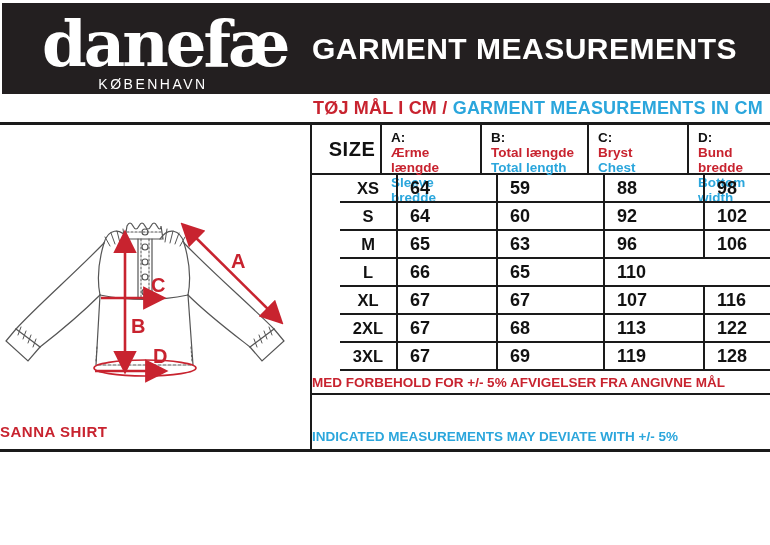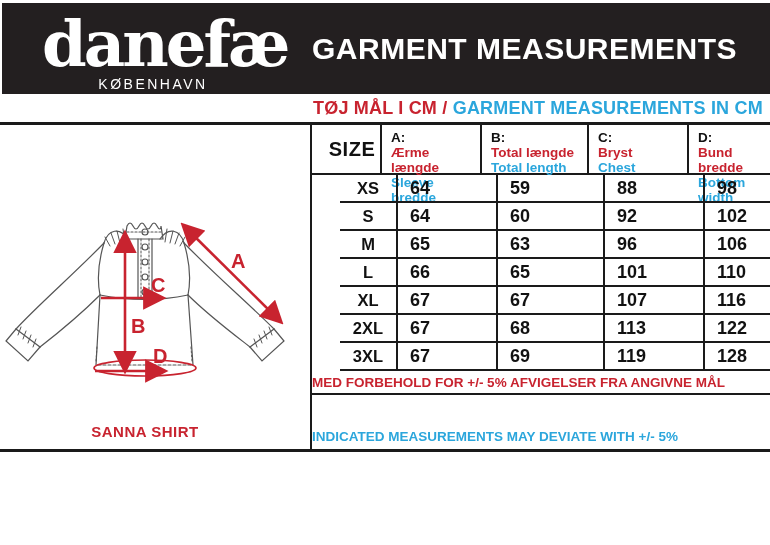--- a/index.html
+++ b/index.html
@@ -36,21 +36,21 @@
   
   .sheet{
     position:absolute;left:0;top:122px;width:770px;height:330px;
     border-top:3px solid #1a1a1a;border-bottom:3px solid #1a1a1a;
   }
   .figure-cell{
     position:absolute;left:0;top:0;width:312px;height:324px;
     border-right:2px solid #1a1a1a;
   }
   .caption{
-    position:absolute;left:0;bottom:9px;width:290px;text-align:center;
+    position:absolute;left:0;bottom:9px;width:290px;text-align:left;
     font-size:15px;font-weight:bold;letter-spacing:.5px;
   }
 
   
   .table-wrap{
     position:absolute;left:312px;top:0;width:458px;height:324px;
     display:flex;flex-direction:column;
   }
   .trow{display:flex;width:100%;}
   .trow .cell{border-right:2px solid #1a1a1a;height:100%;}
@@ -197,21 +197,20 @@
       <div class="cell c1 vcell">65</div>
       <div class="cell c2 vcell">63</div>
       <div class="cell c3 vcell">96</div>
       <div class="cell c4 vcell">106</div>
     </div>
 
     <div class="trow drow">
       <div class="cell c0 scell">L</div>
       <div class="cell c1 vcell">66</div>
       <div class="cell c2 vcell">65</div>
-      <div class="cell c3 vcell">101</div>
       <div class="cell c4 vcell">110</div>
     </div>
 
     <div class="trow drow">
       <div class="cell c0 scell">XL</div>
       <div class="cell c1 vcell">67</div>
       <div class="cell c2 vcell">67</div>
       <div class="cell c3 vcell">107</div>
       <div class="cell c4 vcell">116</div>
     </div>

